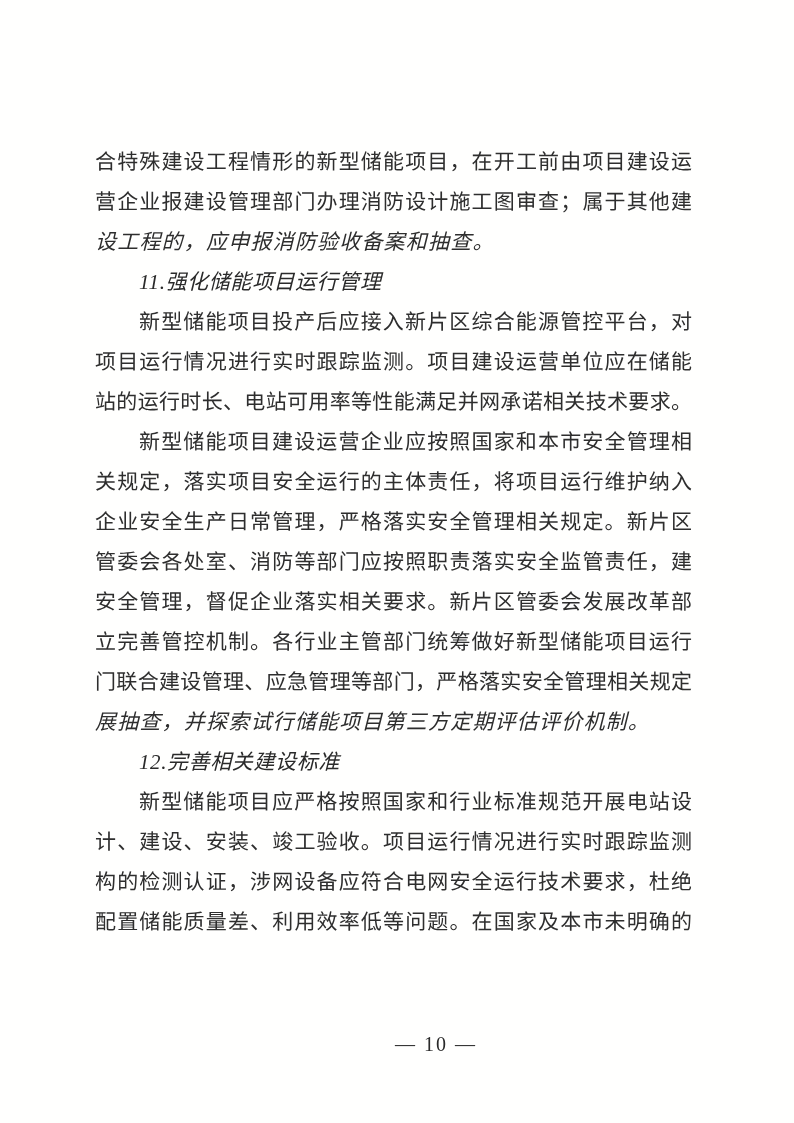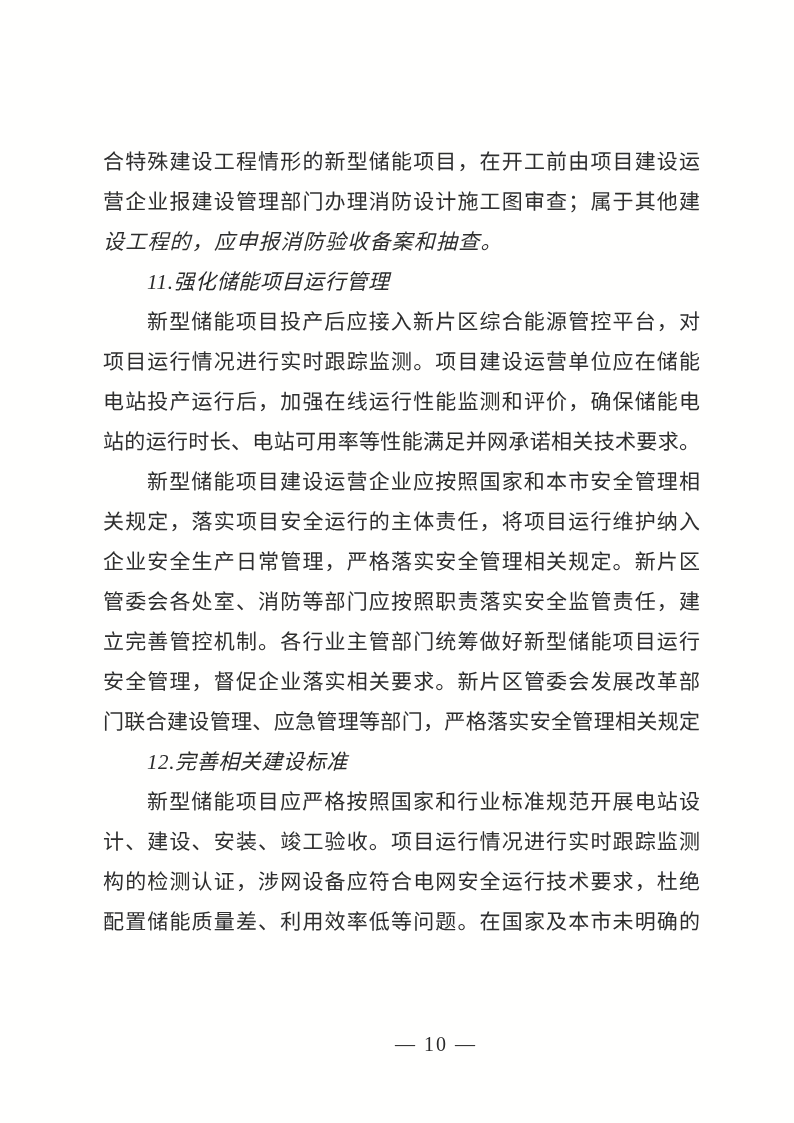--- a/index.html
+++ b/index.html
@@ -12,21 +12,21 @@
     width: 794px;
     height: 1123px;
     background: #fffffe;
     overflow: hidden;
     font-family: "Liberation Serif", "DejaVu Serif", serif;
     color: #2e2e2e;
   }
   .doc-body {
     position: absolute;
     top: 142px;
-    left: 103px;
+    left: 95px;
     width: 597px;
   }
   .line {
     height: 40px;
     line-height: 40px;
     font-size: 21px;
     white-space: nowrap;
     box-sizing: border-box;
   }
   
@@ -65,29 +65,29 @@
 <body>
 
 <div class="page">
   <div class="doc-body">
       <div class="line full">合特殊建设工程情形的新型储能项目，在开工前由项目建设运</div>
       <div class="line full">营企业报建设管理部门办理消防设计施工图审查；属于其他建</div>
       <div class="line short">设工程的，应申报消防验收备案和抽查。</div>
       <div class="line heading short indent">11.强化储能项目运行管理</div>
       <div class="line full indent">新型储能项目投产后应接入新片区综合能源管控平台，对</div>
       <div class="line full">项目运行情况进行实时跟踪监测。项目建设运营单位应在储能</div>
-      <div class="line full">电站投产运行后，加强在线运行性能监测和评价，确保储能电</div>
       <div class="line full">站的运行时长、电站可用率等性能满足并网承诺相关技术要求。</div>
       <div class="line full indent">新型储能项目建设运营企业应按照国家和本市安全管理相</div>
       <div class="line full">关规定，落实项目安全运行的主体责任，将项目运行维护纳入</div>
       <div class="line full">企业安全生产日常管理，严格落实安全管理相关规定。新片区</div>
       <div class="line full">管委会各处室、消防等部门应按照职责落实安全监管责任，建</div>
+      <div class="line full">安全管理，督促企业落实相关要求。新片区管委会发展改革部</div>
       <div class="line full">立完善管控机制。各行业主管部门统筹做好新型储能项目运行</div>
-      <div class="line full">安全管理，督促企业落实相关要求。新片区管委会发展改革部</div>
       <div class="line full">门联合建设管理、应急管理等部门，严格落实安全管理相关规定</div>
+      <div class="line short">展抽查，并探索试行储能项目第三方定期评估评价机制。</div>
       <div class="line heading short indent">12.完善相关建设标准</div>
       <div class="line full indent">新型储能项目应严格按照国家和行业标准规范开展电站设</div>
       <div class="line full">计、建设、安装、竣工验收。项目运行情况进行实时跟踪监测</div>
       <div class="line full">构的检测认证，涉网设备应符合电网安全运行技术要求，杜绝</div>
       <div class="line full">配置储能质量差、利用效率低等问题。在国家及本市未明确的</div>
     </div>
   <div class="page-number">— 10 —</div>
 </div>
 
 </body></html>

